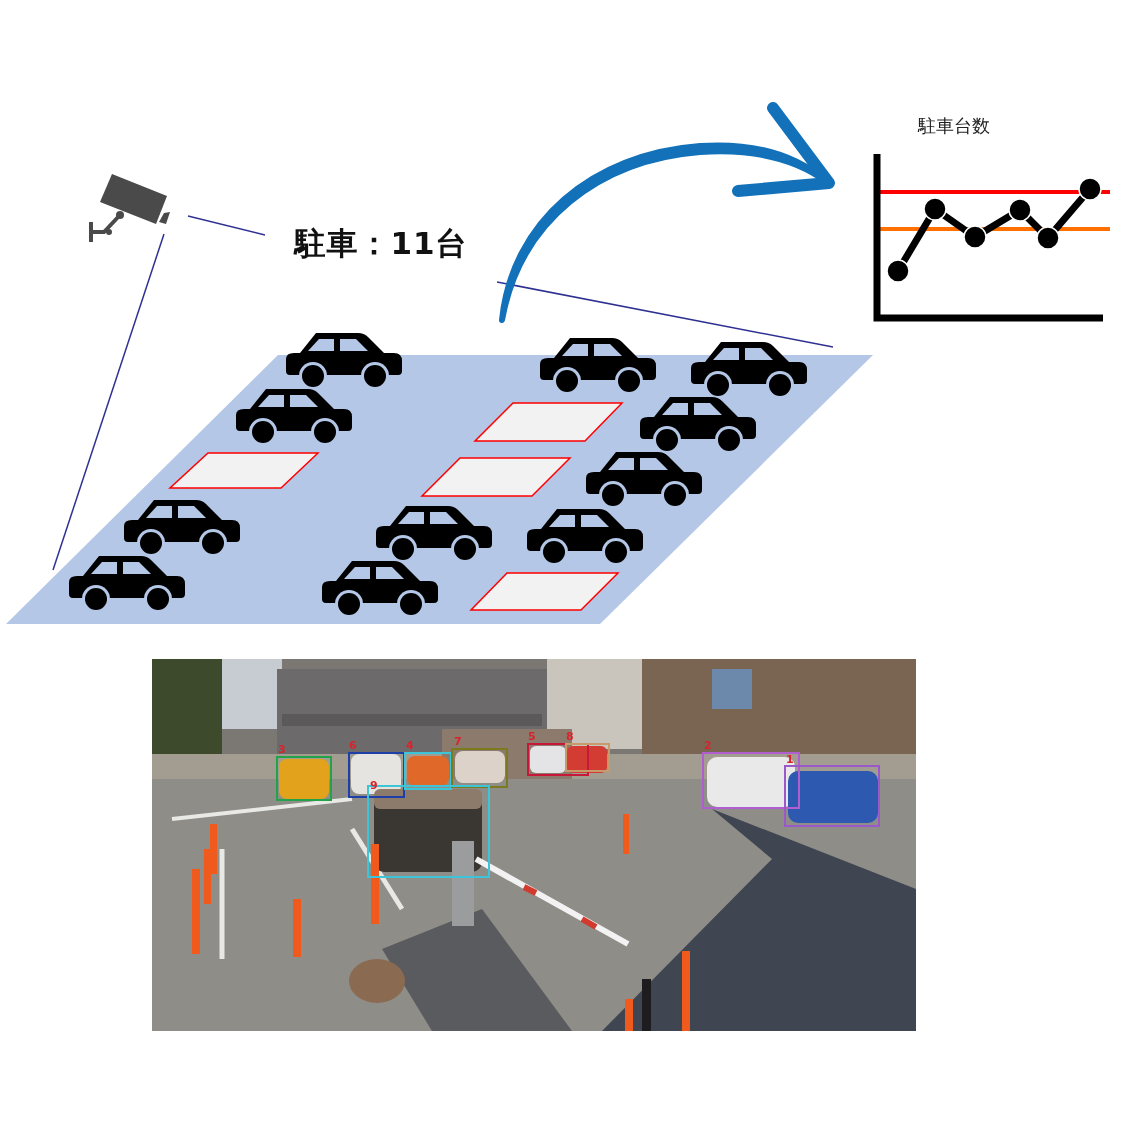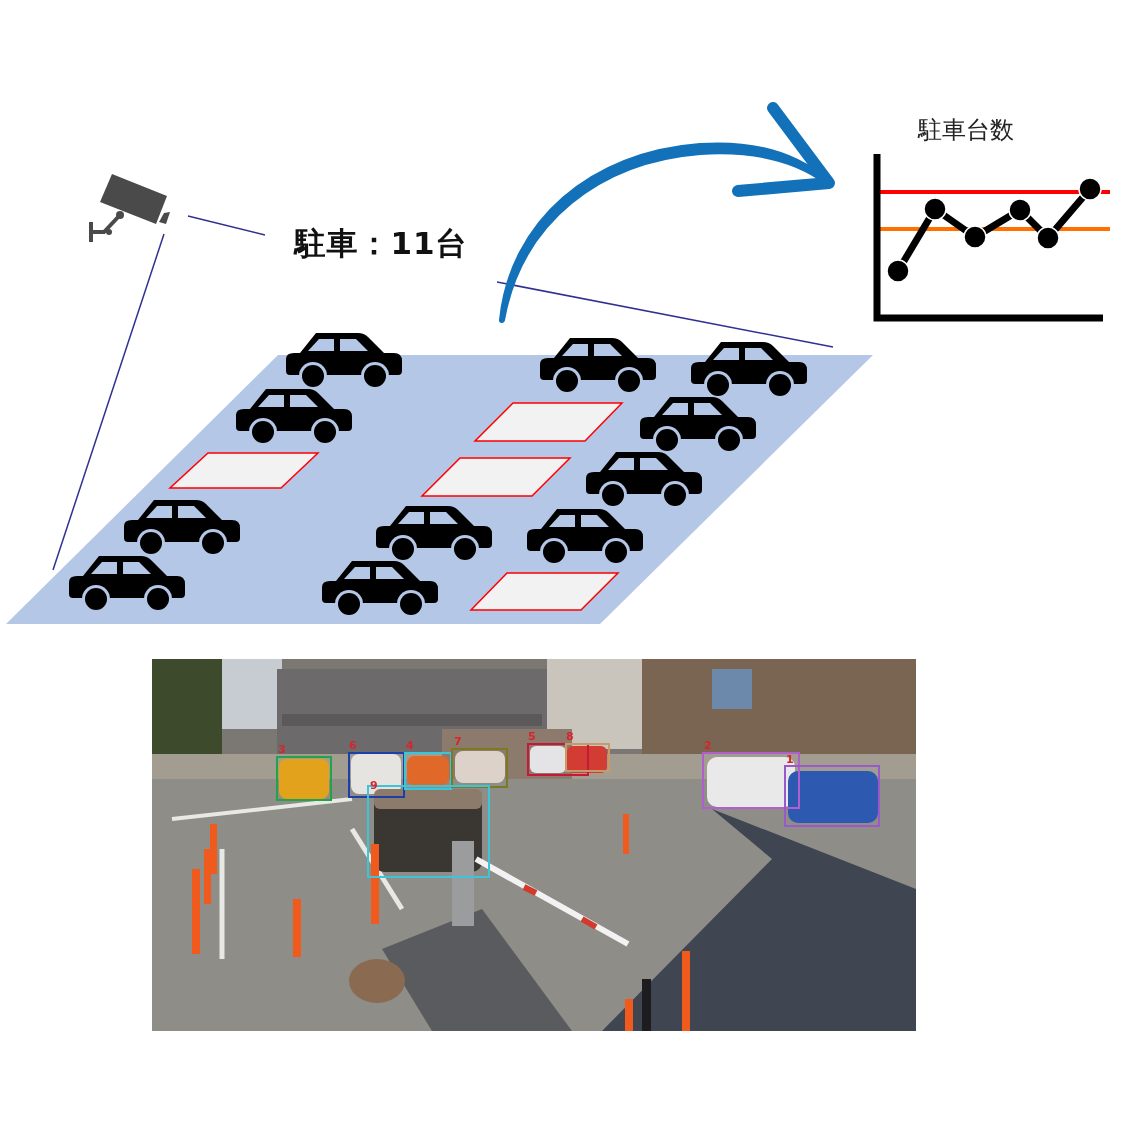--- a/index.html
+++ b/index.html
@@ -6,21 +6,21 @@
   body { width: 1125px; height: 1125px; position: relative; overflow: hidden;
          font-family: "DejaVu Sans", "Liberation Sans", sans-serif; }
   .layer { position: absolute; left: 0; top: 0; width: 1125px; height: 1125px; }
   .count-box {
     position: absolute; left: 265px; top: 192px; width: 232px; height: 102px;
     background: #ffffff; display: flex; flex-direction: row; align-items: center; justify-content: center;
     font-weight: bold; font-size: 31px; color: #111; line-height: 42px; letter-spacing: 1px;
   }
   .chart-title {
     position: absolute; left: 918px; top: 114px; width: 160px; text-align: left;
-    font-size: 24px; color: #222;
+    font-size: 18px; color: #222;
   }
   .photo {
     position: absolute; left: 152px; top: 659px; width: 764px; height: 372px; overflow: hidden;
     background: #8a8a86;
   }
   .det-box { position: absolute; border: 2px solid; box-sizing: border-box; }
   .det-label { position: absolute; font-size: 11px; font-weight: bold; color: #d8242c; line-height: 11px; }
 </style>
 </head>
 <body>

